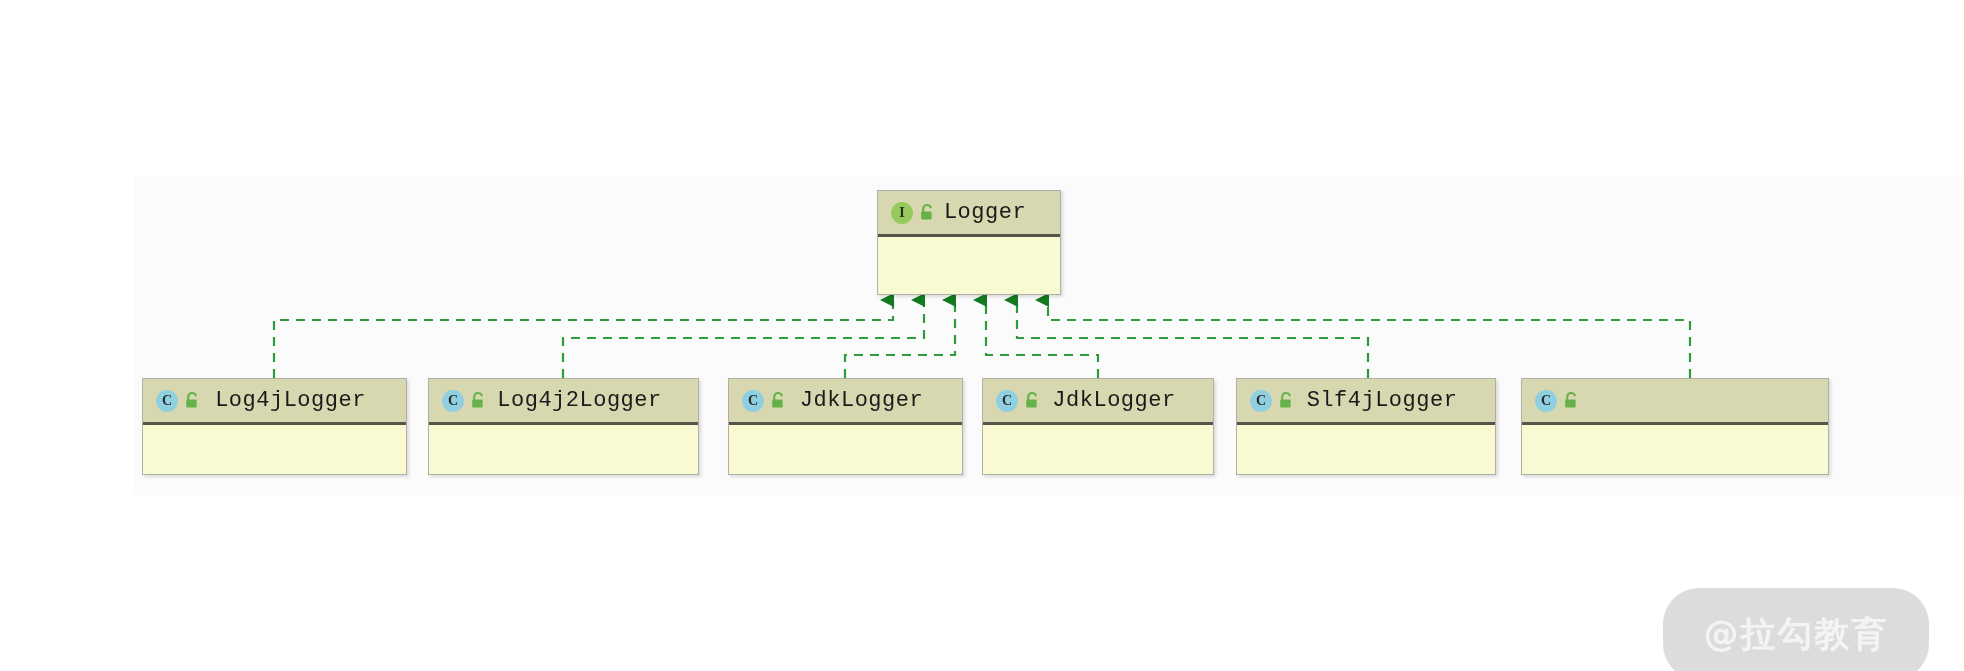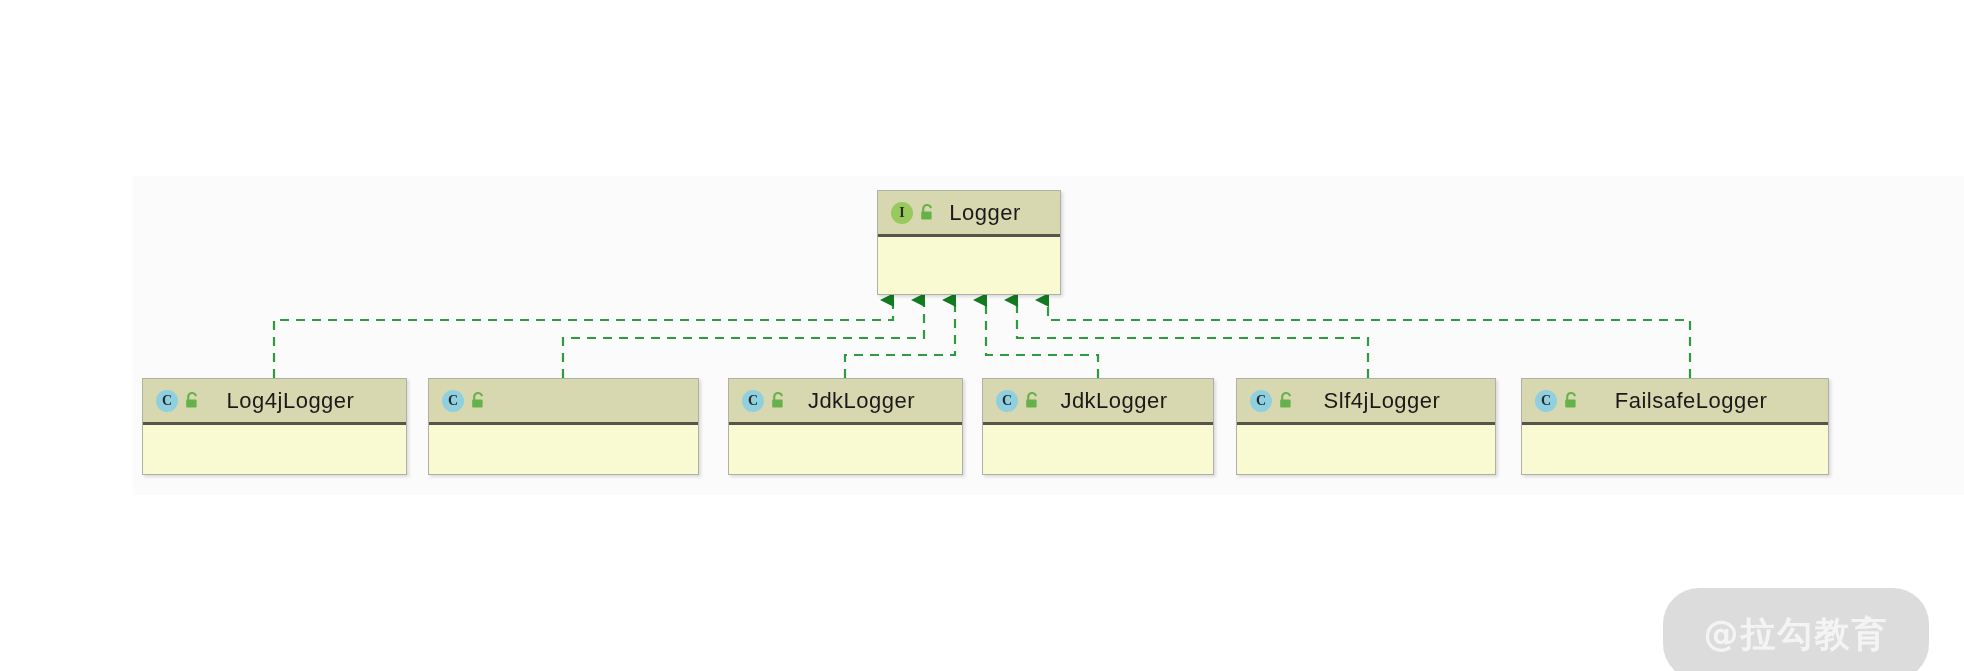--- a/index.html
+++ b/index.html
@@ -54,21 +54,21 @@
     padding-left: 13px;
     overflow: hidden;
   }
   .uml-body {
     box-sizing: border-box;
     background: #fafad2;
   }
   .uml-title {
     flex: 1;
     text-align: center;
-    font-family: Liberation Sans, sans-serif;
+    font-family: Liberation Mono, monospace;
     font-size: 22px;
     color: #1a1a1a;
     letter-spacing: 0.5px;
     padding-right: 26px;
     white-space: nowrap;
   }
 
   
   .type-badge {
     flex: 0 0 auto;
@@ -175,20 +175,21 @@
 
   <div class="uml-node" style="left:428px; top:378px; width:271px; height:97px;">
     <div class="uml-header">
       <span class="type-badge badge-class">C</span>
       <span class="lock-icon">
         <svg viewBox="0 0 18 20" width="18" height="20" xmlns="http://www.w3.org/2000/svg">
           <path d="M5.2,8.4 V5.6 a4,4 0 0 1 7.6,-1.3" fill="none" stroke="#66B14A" stroke-width="2.1" stroke-linecap="round"></path>
           <rect x="3.2" y="8.4" width="10.4" height="8.2" rx="1" fill="#66B14A"></rect>
         </svg>
       </span>
+      <span class="uml-title">Log4j2Logger</span>
     </div>
     <div class="uml-body" style="height:48px;"></div>
   </div>
 
   <div class="uml-node" style="left:728px; top:378px; width:235px; height:97px;">
     <div class="uml-header">
       <span class="type-badge badge-class">C</span>
       <span class="lock-icon">
         <svg viewBox="0 0 18 20" width="18" height="20" xmlns="http://www.w3.org/2000/svg">
           <path d="M5.2,8.4 V5.6 a4,4 0 0 1 7.6,-1.3" fill="none" stroke="#66B14A" stroke-width="2.1" stroke-linecap="round"></path>
@@ -230,20 +231,19 @@
 
   <div class="uml-node" style="left:1521px; top:378px; width:308px; height:97px;">
     <div class="uml-header">
       <span class="type-badge badge-class">C</span>
       <span class="lock-icon">
         <svg viewBox="0 0 18 20" width="18" height="20" xmlns="http://www.w3.org/2000/svg">
           <path d="M5.2,8.4 V5.6 a4,4 0 0 1 7.6,-1.3" fill="none" stroke="#66B14A" stroke-width="2.1" stroke-linecap="round"></path>
           <rect x="3.2" y="8.4" width="10.4" height="8.2" rx="1" fill="#66B14A"></rect>
         </svg>
       </span>
-      <span class="uml-title">FailsafeLogger</span>
     </div>
     <div class="uml-body" style="height:48px;"></div>
   </div>
 
   <div id="watermark">@拉勾教育</div>
 
 </div>
 
 </body></html>

